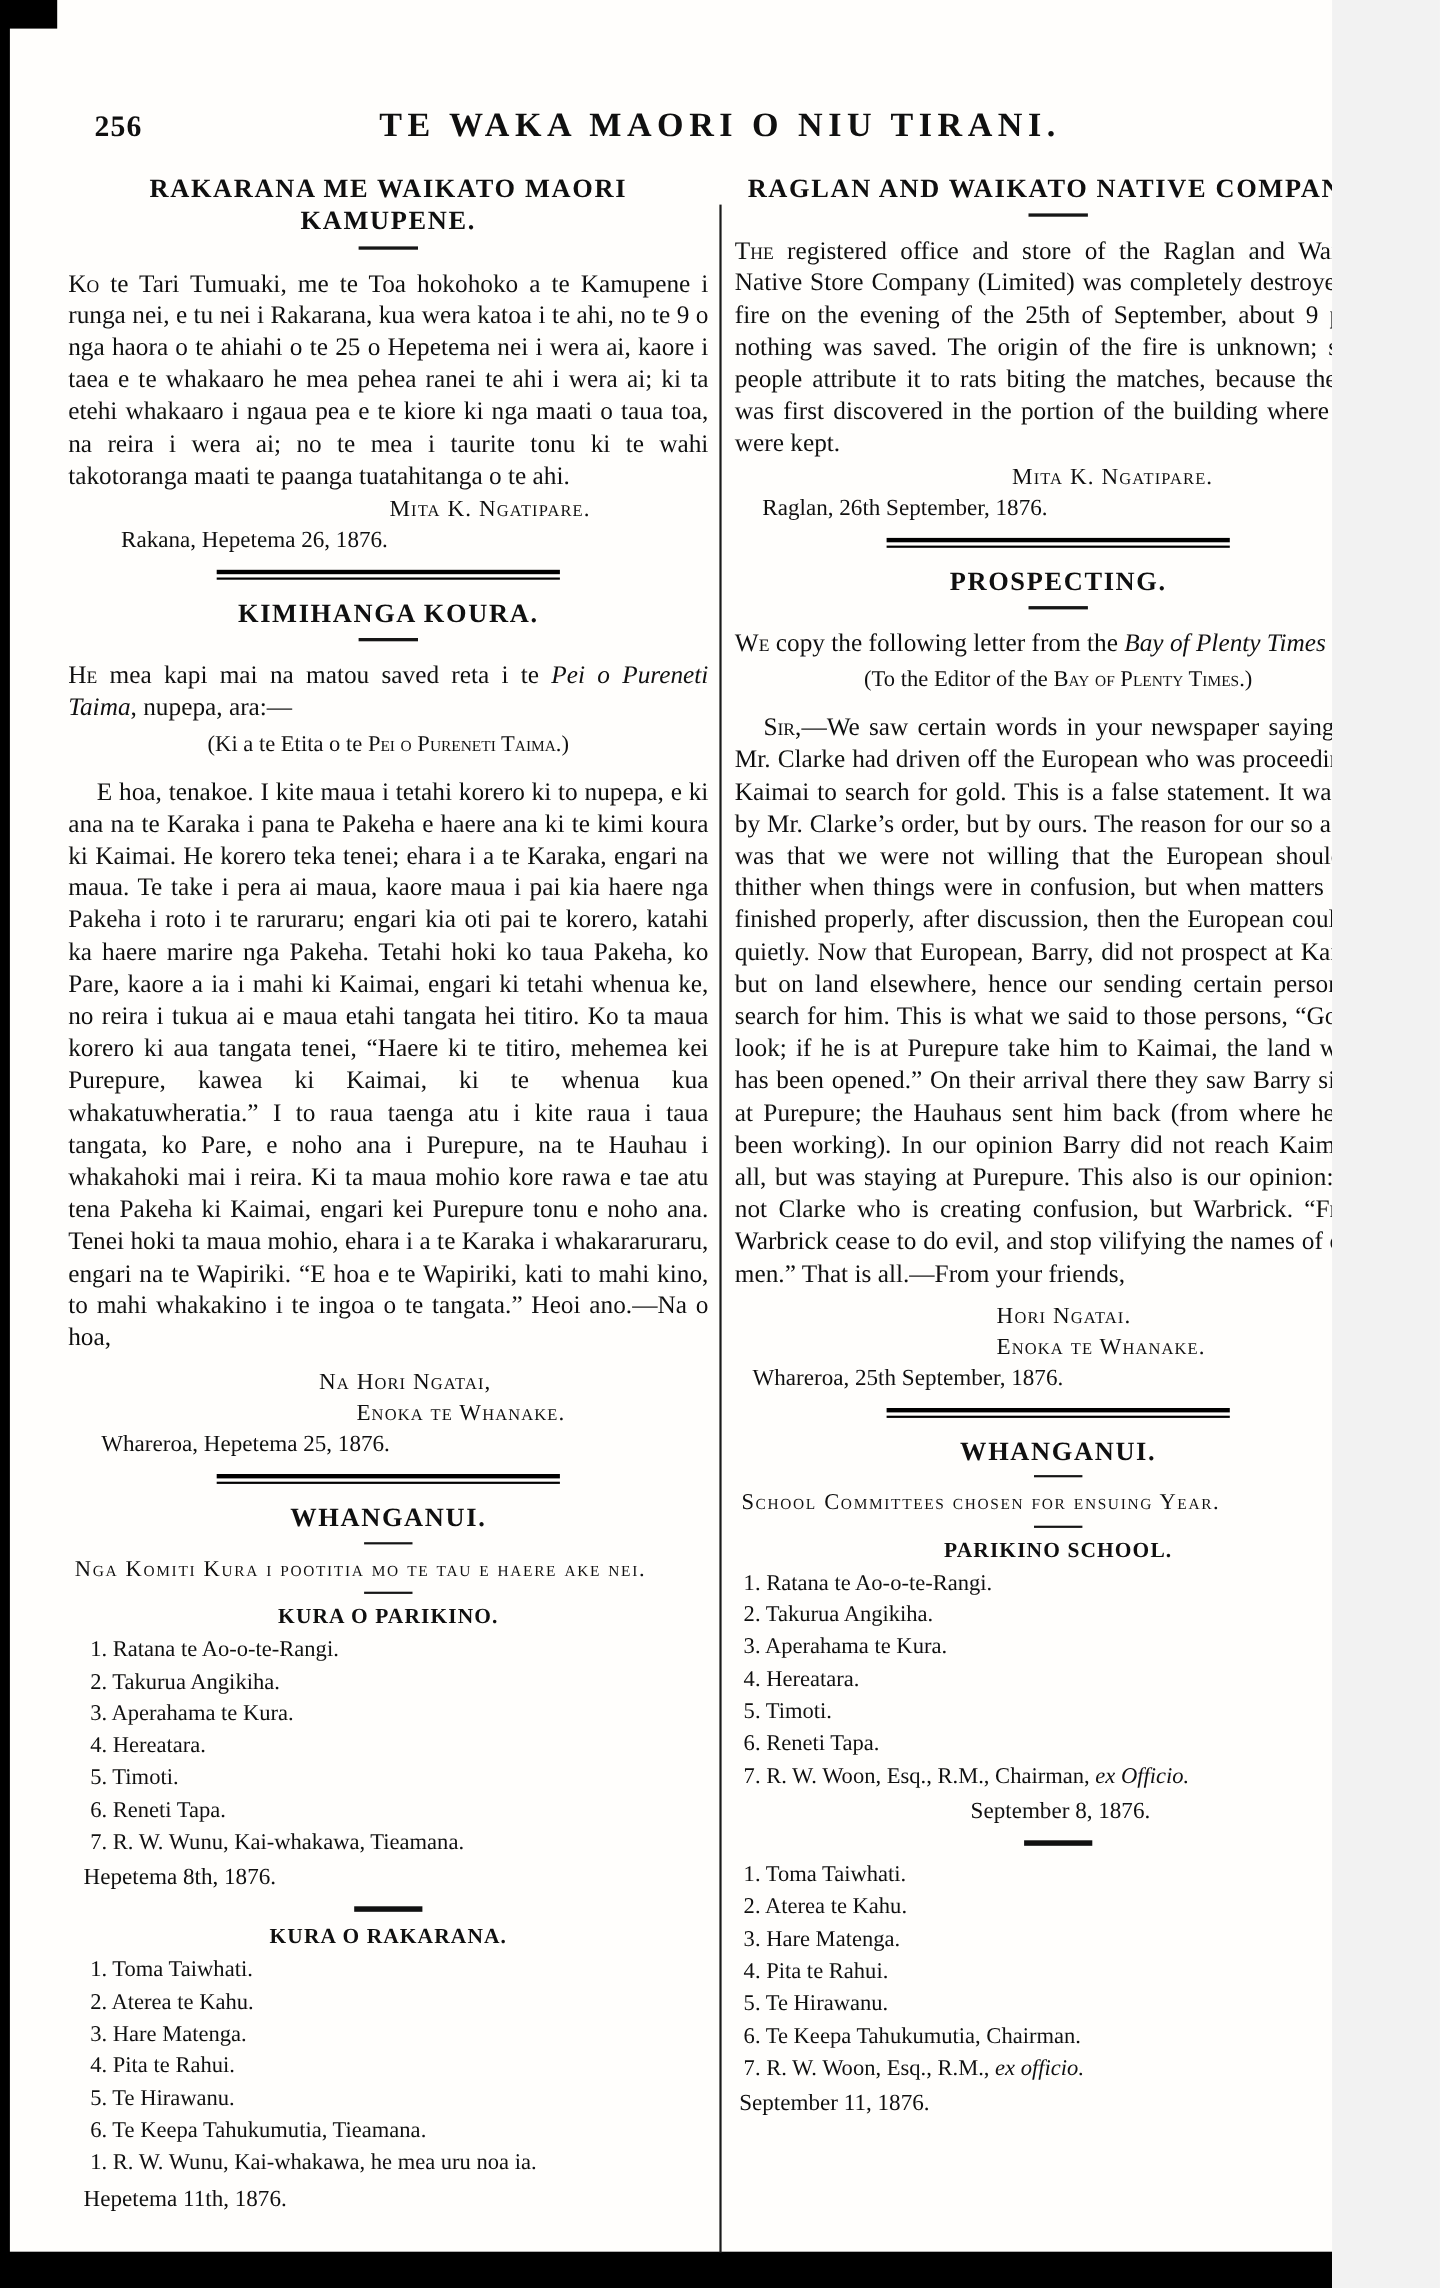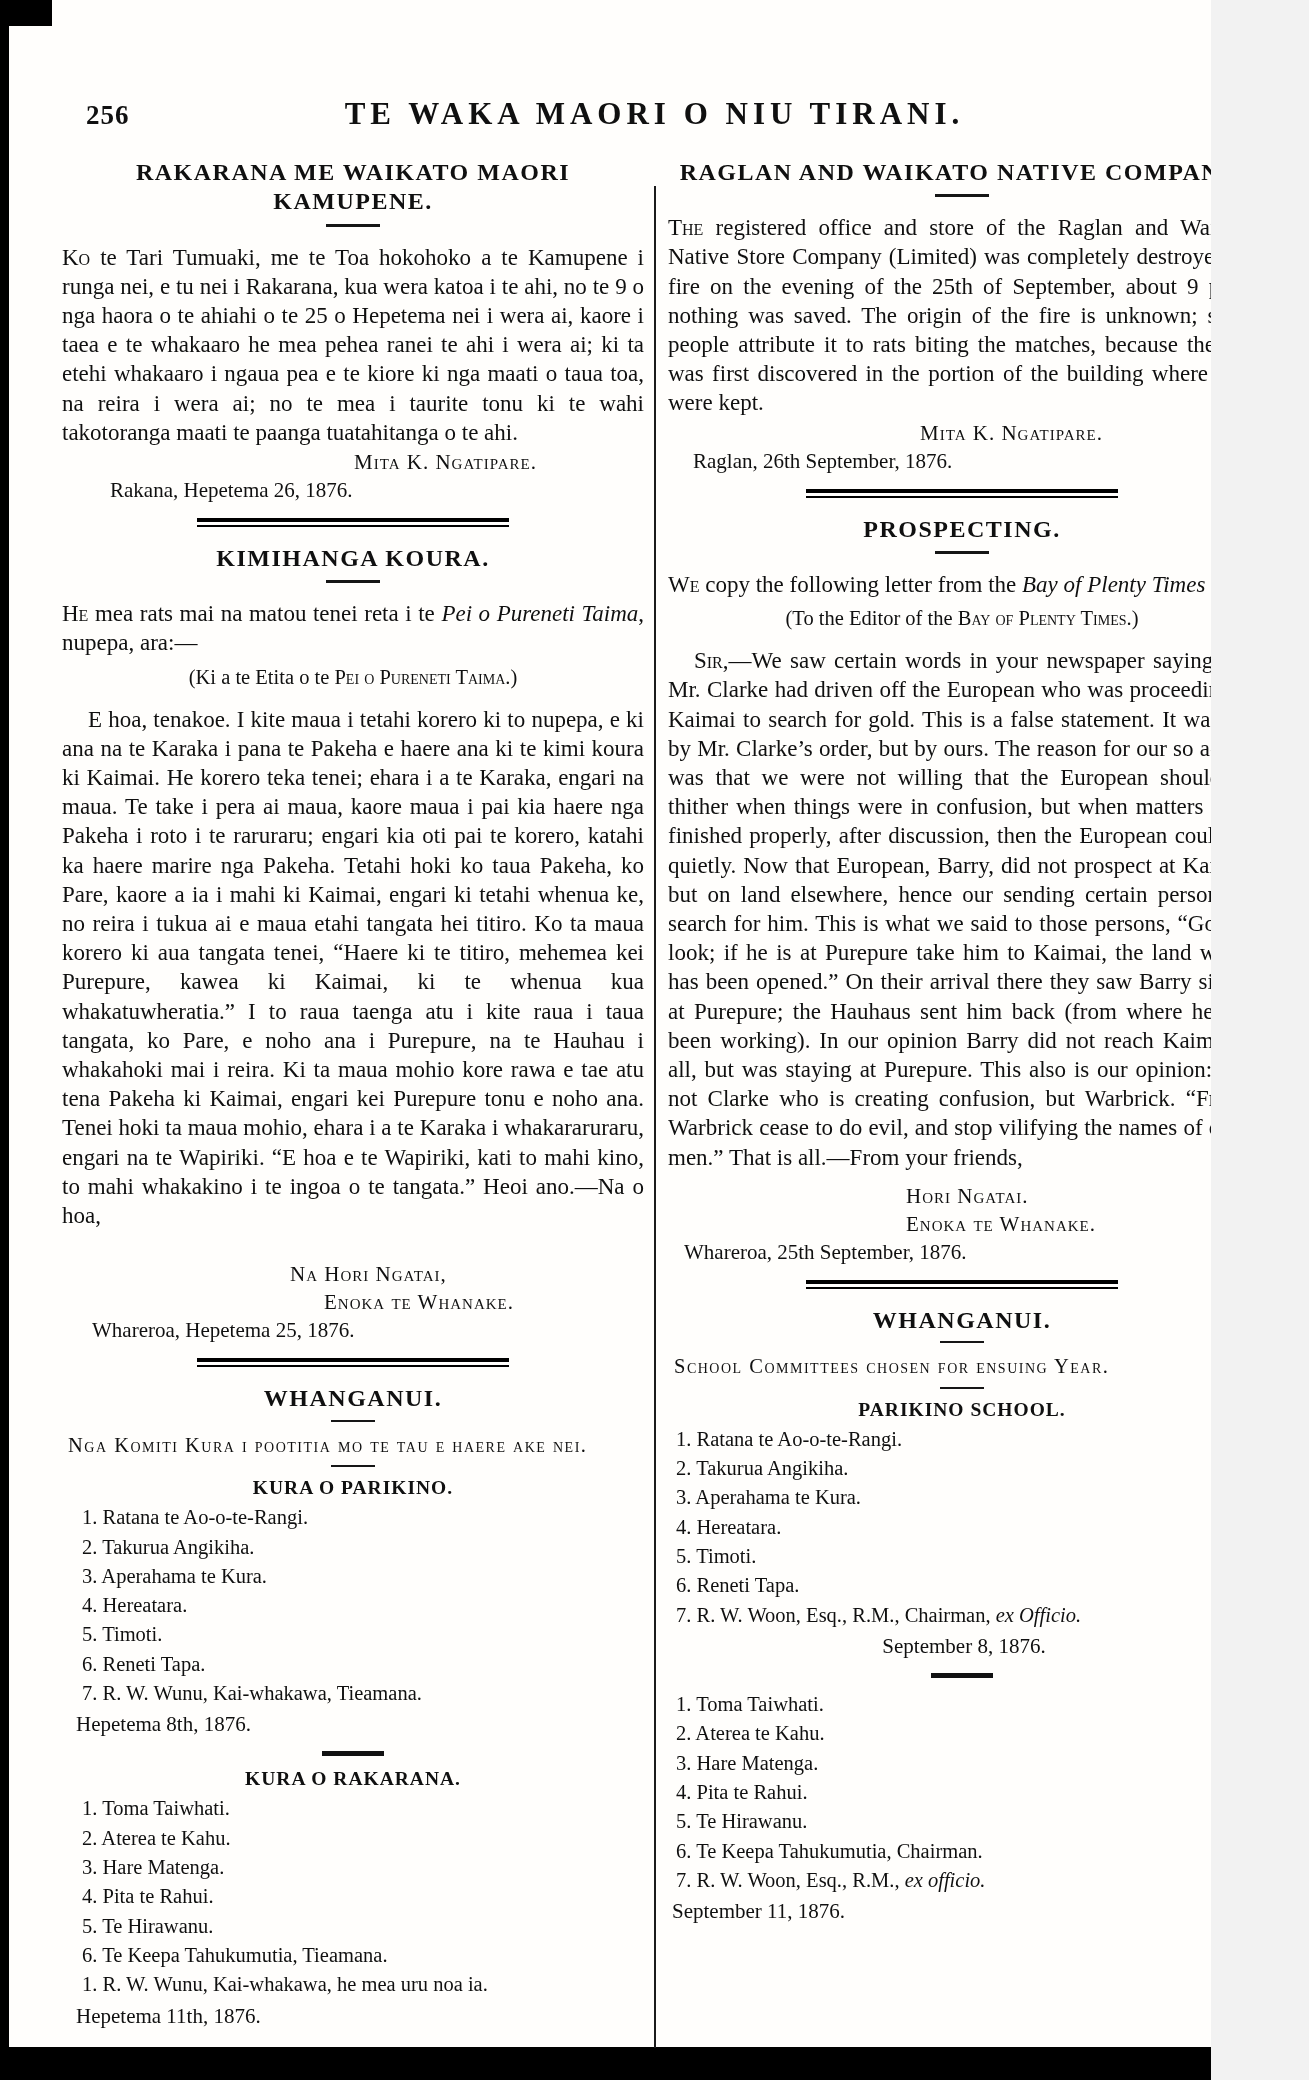--- a/index.html
+++ b/index.html
@@ -92,24 +92,24 @@
       <p class="body-text"><span class="lead">Ko</span><span> te Tari Tumuaki, me te Toa hokohoko a te Kamupene i runga nei, e tu nei i Rakarana, kua wera katoa i te ahi, no te 9 o nga haora o te ahiahi o te 25 o Hepetema nei i wera ai, kaore i taea e te whakaaro he mea pehea ranei te ahi i wera ai; ki ta etehi whakaaro i ngaua pea e te kiore ki nga maati o taua toa, na reira i wera ai; no te mea i taurite tonu ki te wahi takotoranga maati te paanga tuatahitanga o te ahi.</span></p>
       <p class="sig" style="padding-left:292px;">Mita K. Ngatipare.</p>
       <p class="dateline" style="padding-left:48px;">Rakana, Hepetema 26, 1876.</p>
     </article>
 
     <div class="sep-double"></div>
 
     <article>
       <h2 class="art-title">KIMIHANGA KOURA.</h2>
       <div class="rule-short"></div>
-      <p class="body-text"><span class="lead">He</span><span> mea rats mai na matou tenei reta i te </span><i>Pei o Pureneti Taima</i><span>, nupepa, ara:—</span></p>
+      <p class="body-text"><span class="lead">He</span><span> mea kapi mai na matou saved reta i te </span><i>Pei o Pureneti Taima</i><span>, nupepa, ara:—</span></p>
       <p class="salutation"><span>(Ki a te Etita o te </span><span class="sc">Pei o Pureneti Taima</span><span>.)</span></p>
       <p class="body-text indent">E hoa, tenakoe. I kite maua i tetahi korero ki to nupepa, e ki ana na te Karaka i pana te Pakeha e haere ana ki te kimi koura ki Kaimai. He korero teka tenei; ehara i a te Karaka, engari na maua. Te take i pera ai maua, kaore maua i pai kia haere nga Pakeha i roto i te raruraru; engari kia oti pai te korero, katahi ka haere marire nga Pakeha. Tetahi hoki ko taua Pakeha, ko Pare, kaore a ia i mahi ki Kaimai, engari ki tetahi whenua ke, no reira i tukua ai e maua etahi tangata hei titiro. Ko ta maua korero ki aua tangata tenei, “Haere ki te titiro, mehemea kei Purepure, kawea ki Kaimai, ki te whenua kua whakatuwheratia.” I to raua taenga atu i kite raua i taua tangata, ko Pare, e noho ana i Purepure, na te Hauhau i whakahoki mai i reira. Ki ta maua mohio kore rawa e tae atu tena Pakeha ki Kaimai, engari kei Purepure tonu e noho ana. Tenei hoki ta maua mohio, ehara i a te Karaka i whakararuraru, engari na te Wapiriki. “E hoa e te Wapiriki, kati to mahi kino, to mahi whakakino i te ingoa o te tangata.” Heoi ano.—Na o hoa,</p>
-      <p class="sig" style="padding-left:228px;margin-top:32px;">Na Hori Ngatai,</p>
+      <p class="sig" style="padding-left:228px;margin-top:14px;">Na Hori Ngatai,</p>
       <p class="sig" style="padding-left:262px;">Enoka te Whanake.</p>
       <p class="dateline" style="padding-left:30px;">Whareroa, Hepetema 25, 1876.</p>
     </article>
 
     <div class="sep-double"></div>
 
     <article>
       <h2 class="art-title">WHANGANUI.</h2>
       <div class="rule-short thin"></div>
       <p class="subhead">Nga Komiti Kura i pootitia mo te tau e haere ake nei.</p>

